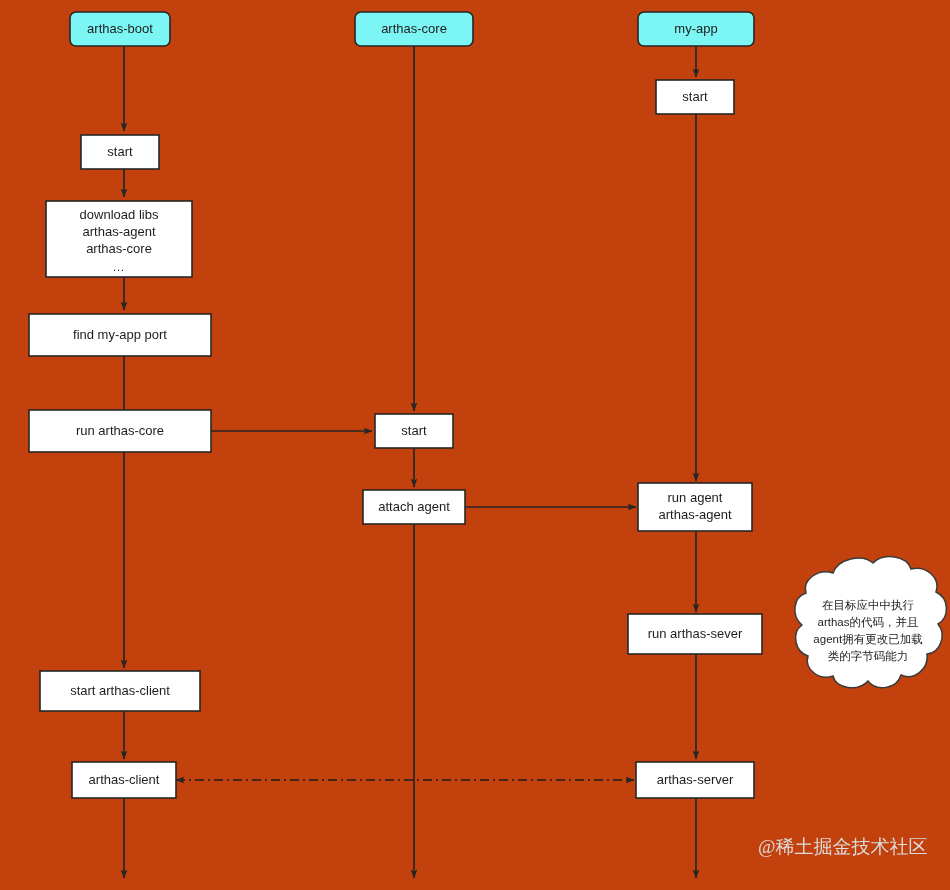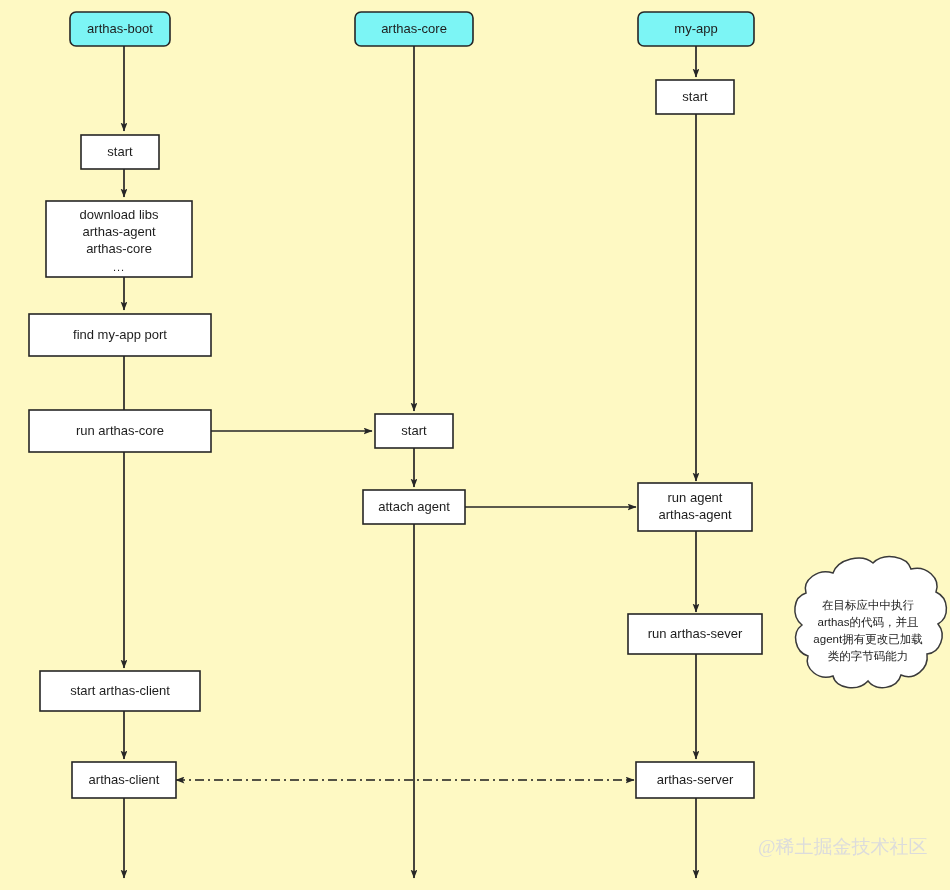--- a/index.html
+++ b/index.html
@@ -4,21 +4,21 @@
 <style>
   html, body {
     margin: 0;
     padding: 0;
     background: #ffffff;
   }
   #diagram-root {
     position: relative;
     width: 950px;
     height: 890px;
-    background: #fef9c3;
+    background: #c2410c;
     font-family: "Liberation Sans", "DejaVu Sans", sans-serif;
     overflow: hidden;
   }
   #flow-svg {
     position: absolute;
     left: 0;
     top: 0;
     width: 950px;
     height: 890px;
   }

